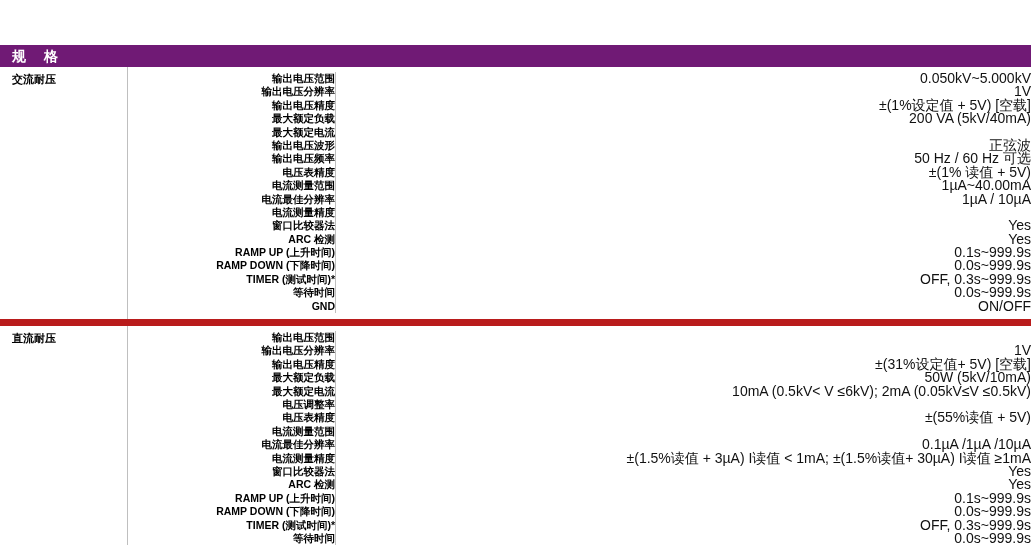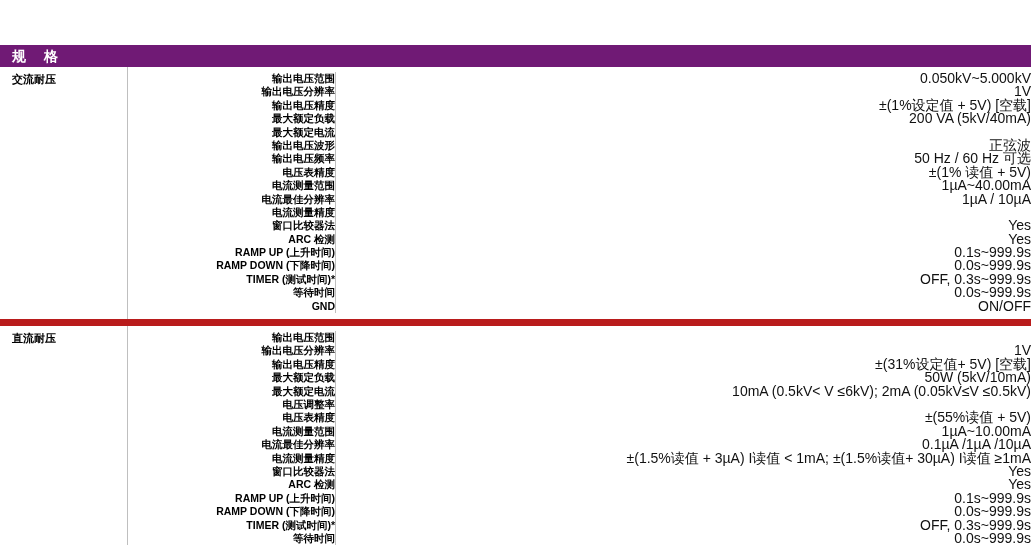--- a/index.html
+++ b/index.html
@@ -226,21 +226,20 @@
               <div class="spec-sep"></div>
             </div>
             <div class="spec-row">
               <div class="spec-name">电压表精度</div>
               <div class="spec-sep"></div>
               <div class="spec-value">±(55%读值 + 5V)</div>
             </div>
             <div class="spec-row">
               <div class="spec-name">电流测量范围</div>
               <div class="spec-sep"></div>
-              <div class="spec-value">1µA~10.00mA</div>
             </div>
             <div class="spec-row">
               <div class="spec-name">电流最佳分辨率</div>
               <div class="spec-sep"></div>
               <div class="spec-value">0.1µA /1µA /10µA</div>
             </div>
             <div class="spec-row">
               <div class="spec-name">电流测量精度</div>
               <div class="spec-sep"></div>
               <div class="spec-value">±(1.5%读值 + 3µA) I读值 &lt; 1mA; ±(1.5%读值+ 30µA) I读值 ≥1mA</div>

